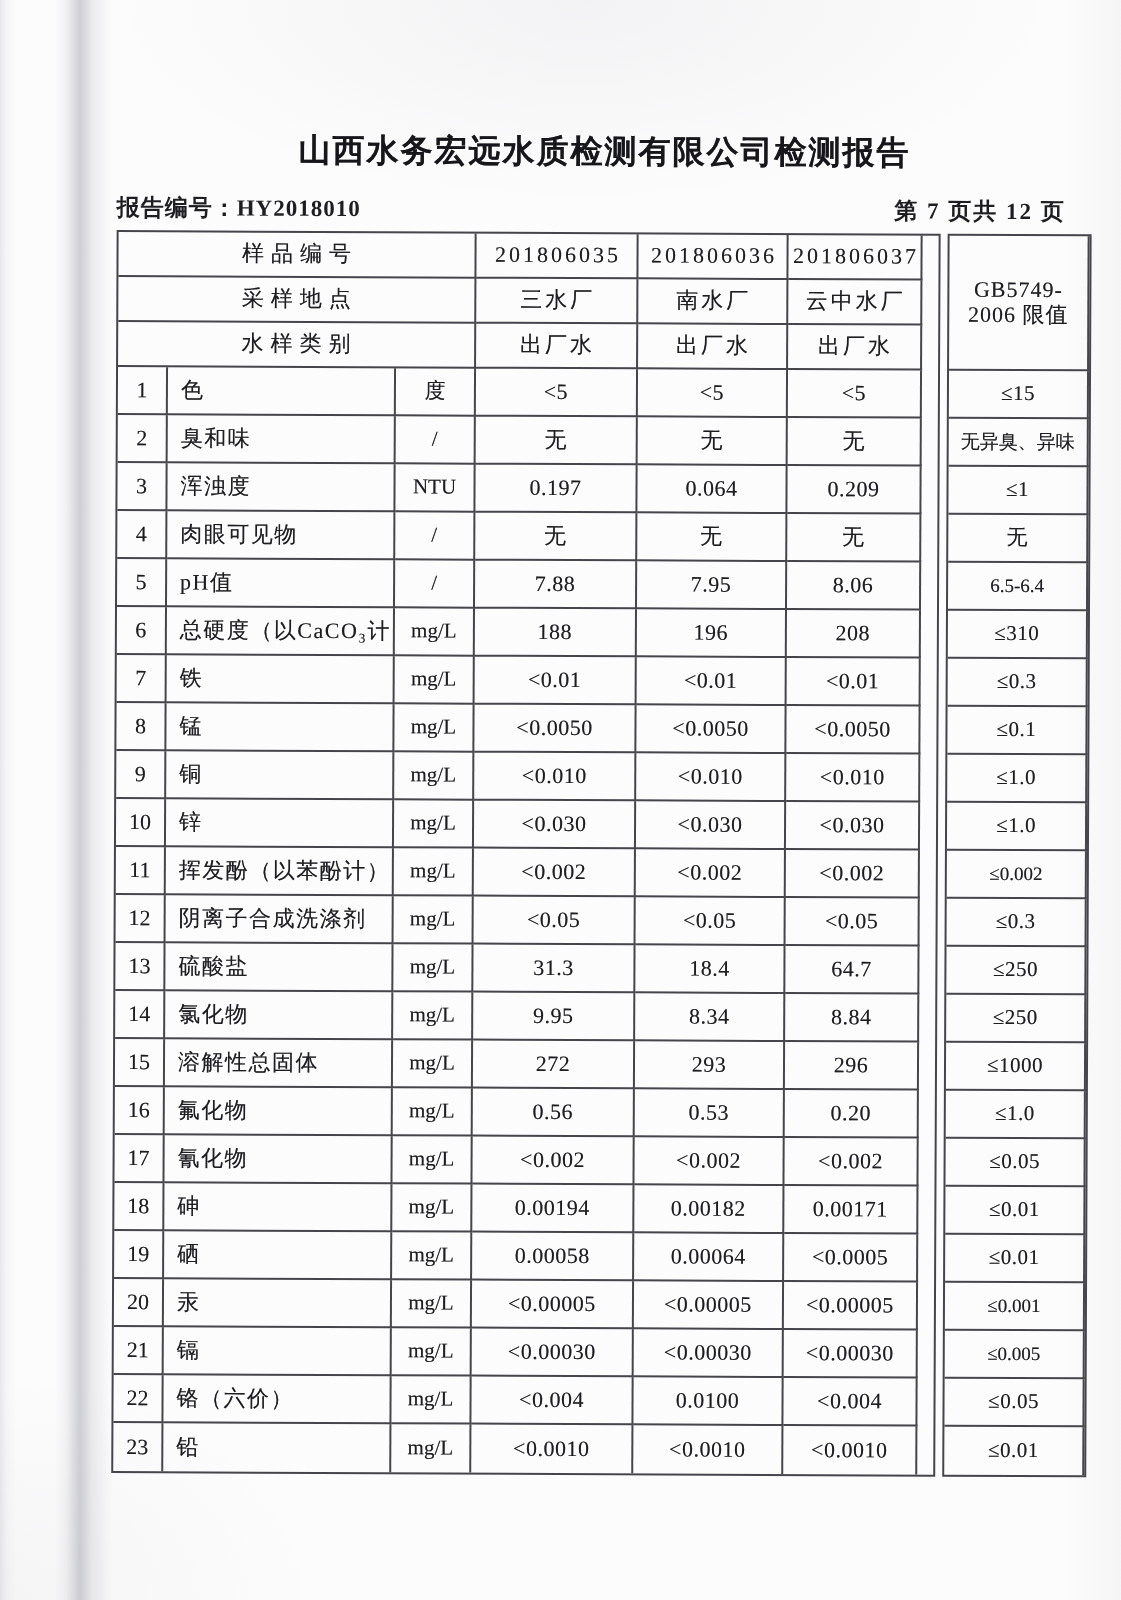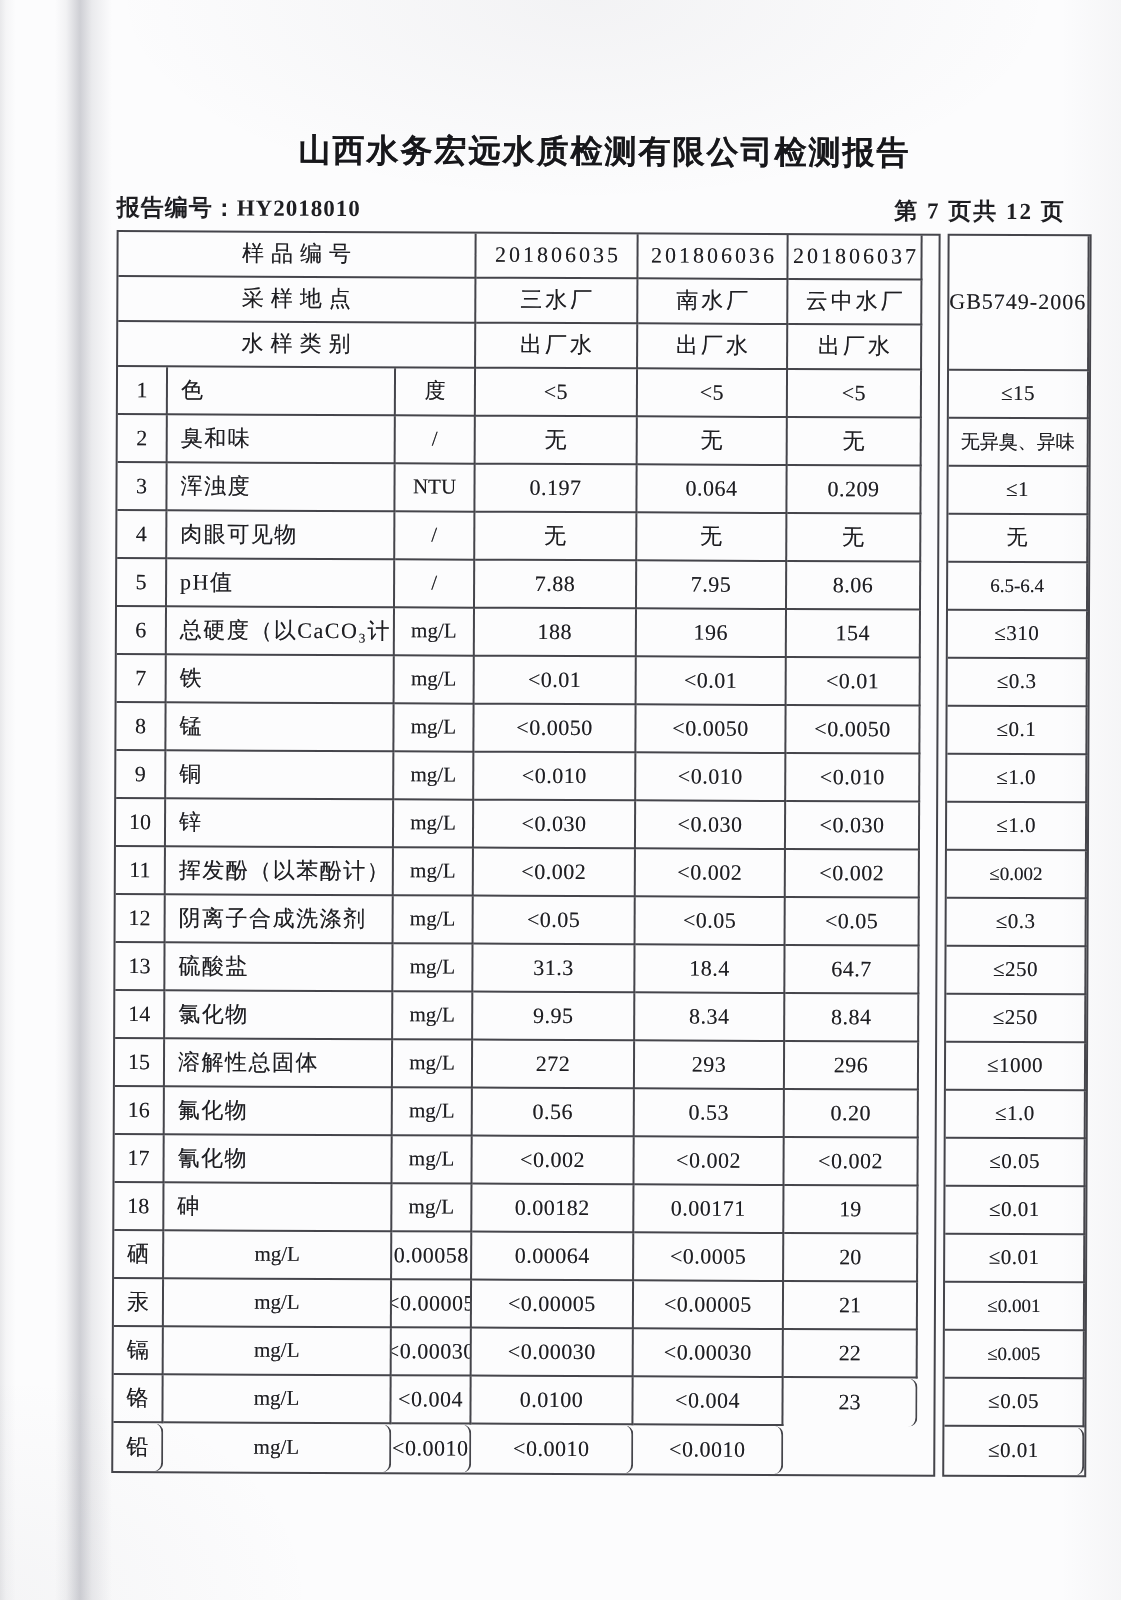--- a/index.html
+++ b/index.html
@@ -51,24 +51,24 @@
     overflow:hidden;white-space:nowrap;
   }
   .span3{grid-column:1 / 4;}
   .hl{letter-spacing:7px;padding-left:7px;}
   .hv{letter-spacing:3px;padding-left:3px;}
   .strip{grid-column:7;grid-row:1 / 27;border-right:none;border-bottom:none;}
   .num{font-size:22px;}
   .param{justify-content:flex-start;padding-left:13px;letter-spacing:1.5px;font-size:22px;}
   .unit{font-size:21px;}
   .val{letter-spacing:.5px;}
-  .gbh{flex-direction:row;justify-content:flex-start;letter-spacing:1px;grid-row:1;}
+  .gbh{flex-direction:column;justify-content:center;letter-spacing:1px;grid-row:1;}
   .limit{font-size:21px;letter-spacing:.5px;font-family:Liberation Serif, serif;}
   .limit-narrow{font-size:19px;letter-spacing:0;}
-  .mrow-last{border-bottom:none;border-radius:9px;}
+  .mrow-last{border-bottom:none;}
 </style>
 </head>
 <body>
 
 <div class="sheet">
 
   <div class="title">山西水务宏远水质检测有限公司检测报告</div>
 
   <div class="meta">
     <span><span>报告编号：</span><span>HY2018010</span></span>
@@ -117,21 +117,21 @@
       <div class="cell param">pH值</div>
       <div class="cell unit">/</div>
       <div class="cell val">7.88</div>
       <div class="cell val">7.95</div>
       <div class="cell val">8.06</div>
       <div class="cell num">6</div>
       <div class="cell param">总硬度（以CaCO₃计）</div>
       <div class="cell unit">mg/L</div>
       <div class="cell val">188</div>
       <div class="cell val">196</div>
-      <div class="cell val">154</div>
+      <div class="cell val">208</div>
       <div class="cell num">7</div>
       <div class="cell param">铁</div>
       <div class="cell unit">mg/L</div>
       <div class="cell val">&lt;0.01</div>
       <div class="cell val">&lt;0.01</div>
       <div class="cell val">&lt;0.01</div>
       <div class="cell num">8</div>
       <div class="cell param">锰</div>
       <div class="cell unit">mg/L</div>
       <div class="cell val">&lt;0.0050</div>
@@ -187,20 +187,21 @@
       <div class="cell val">0.20</div>
       <div class="cell num">17</div>
       <div class="cell param">氰化物</div>
       <div class="cell unit">mg/L</div>
       <div class="cell val">&lt;0.002</div>
       <div class="cell val">&lt;0.002</div>
       <div class="cell val">&lt;0.002</div>
       <div class="cell num">18</div>
       <div class="cell param">砷</div>
       <div class="cell unit">mg/L</div>
+      <div class="cell val">0.00194</div>
       <div class="cell val">0.00182</div>
       <div class="cell val">0.00171</div>
       <div class="cell num">19</div>
       <div class="cell param">硒</div>
       <div class="cell unit">mg/L</div>
       <div class="cell val">0.00058</div>
       <div class="cell val">0.00064</div>
       <div class="cell val">&lt;0.0005</div>
       <div class="cell num">20</div>
       <div class="cell param">汞</div>

